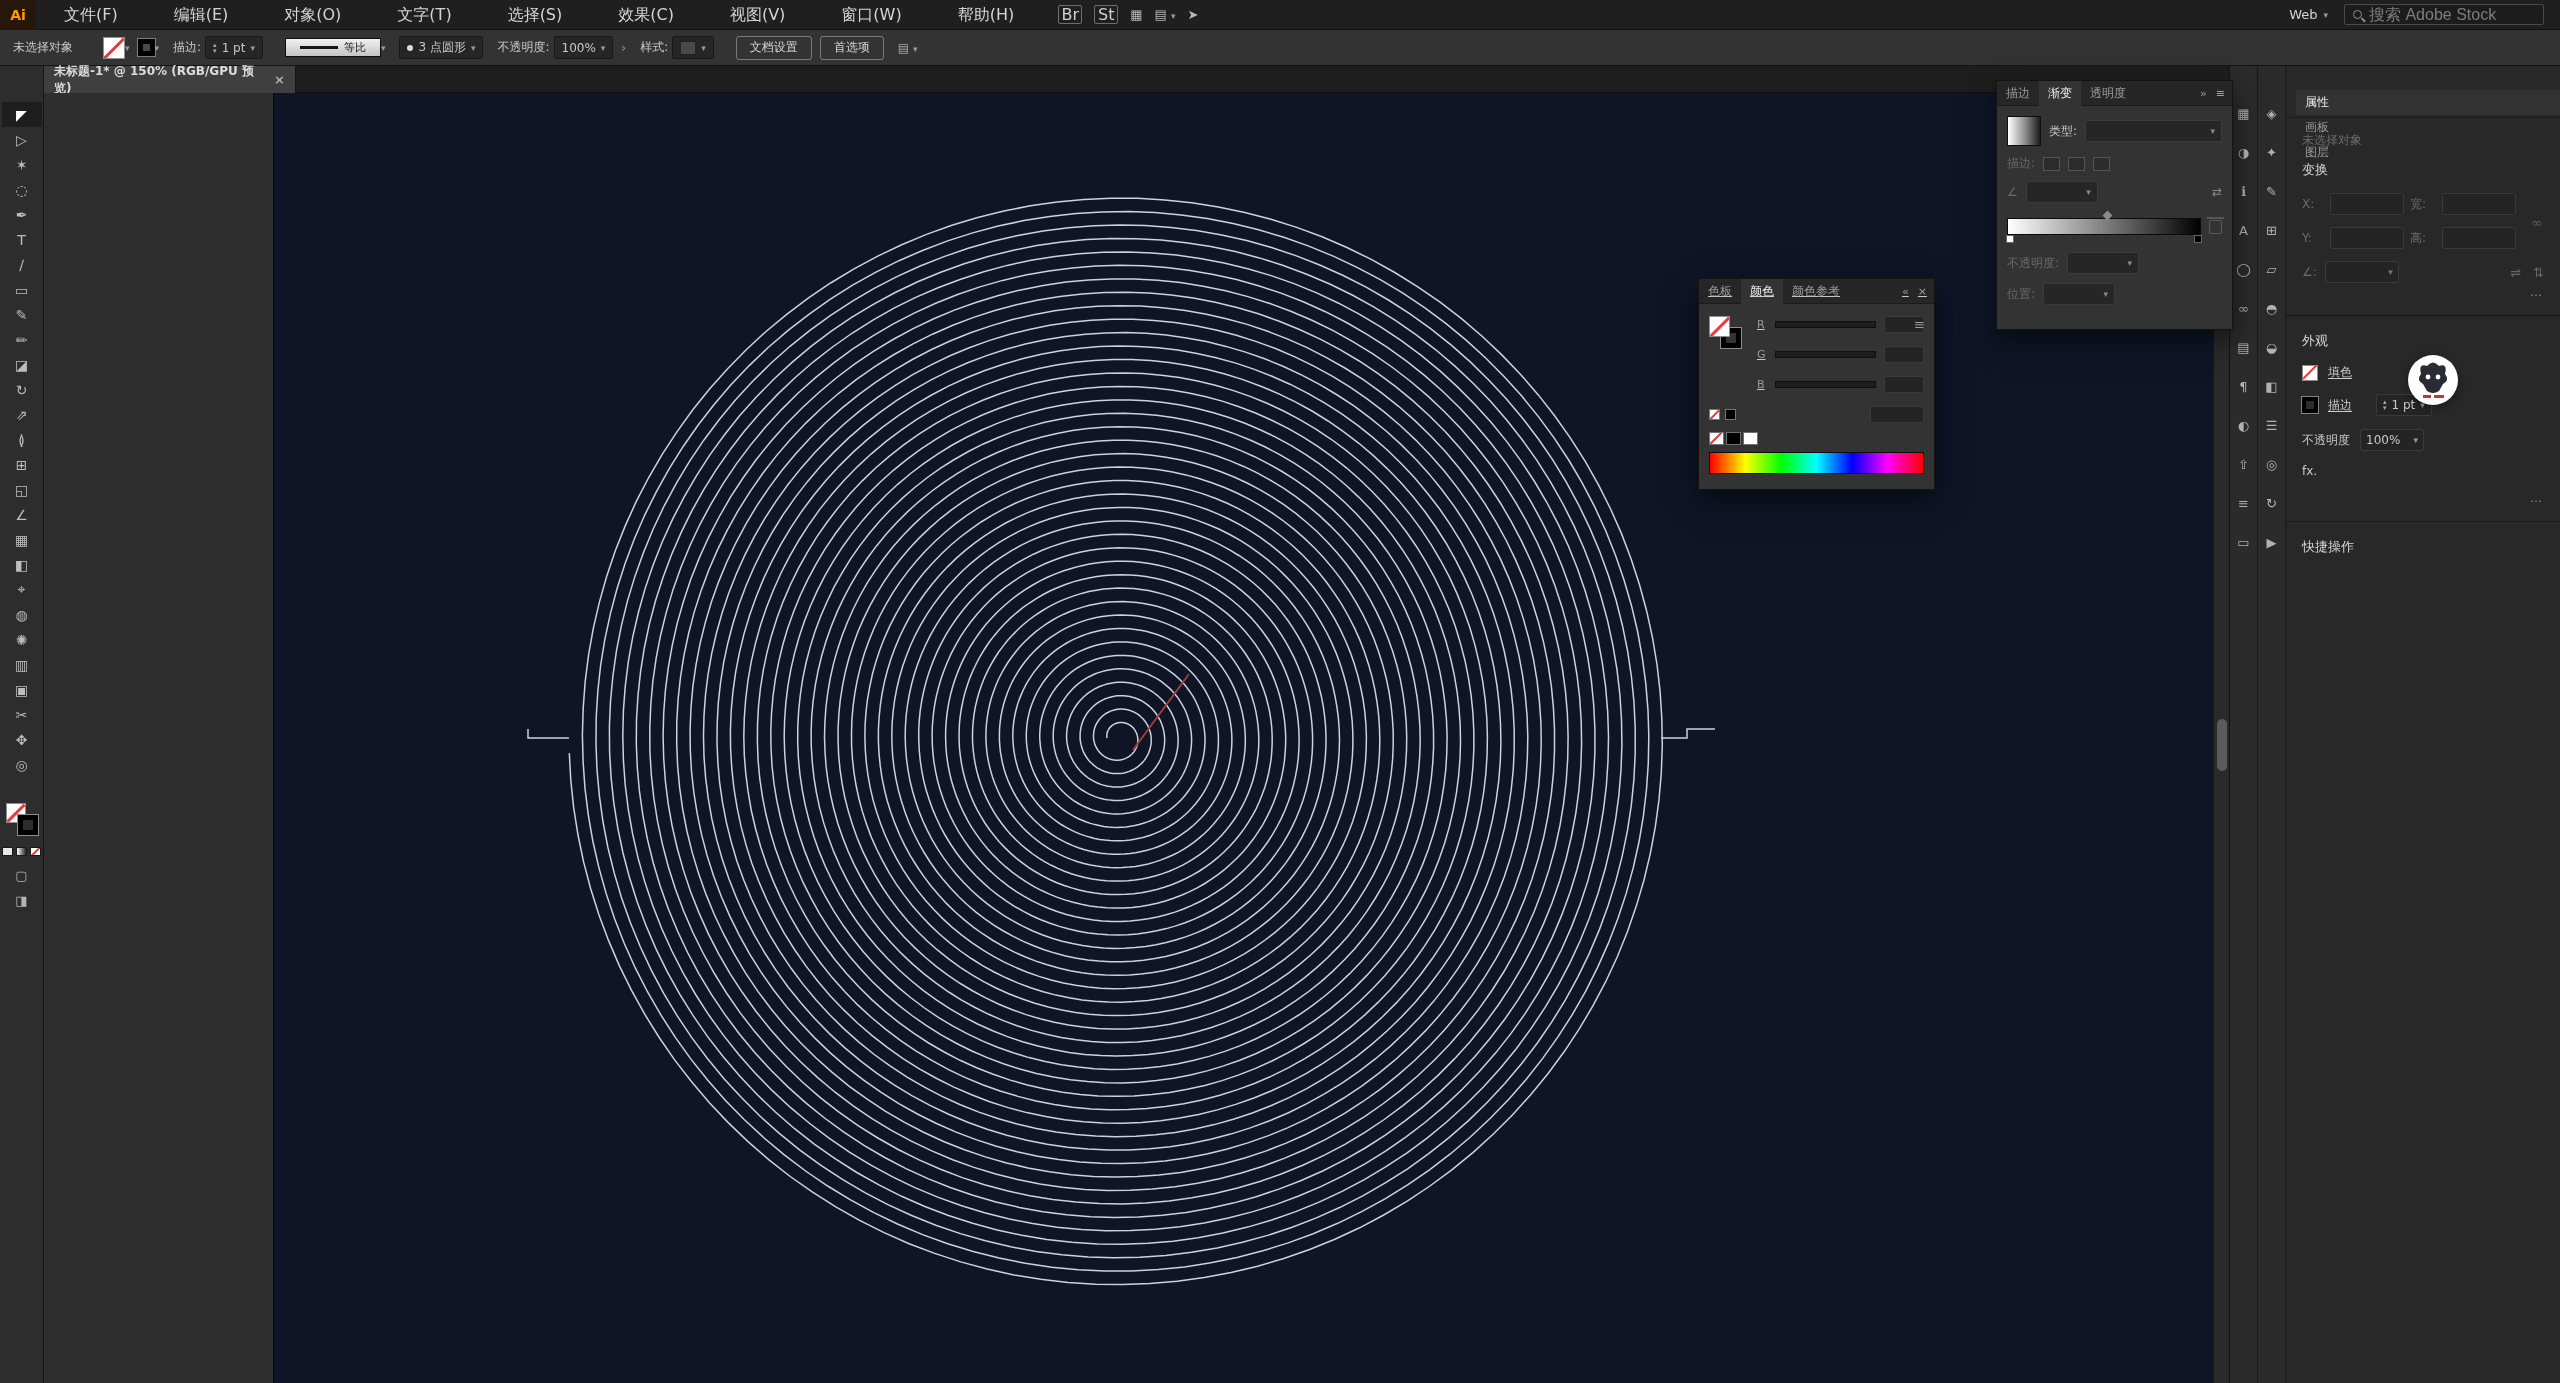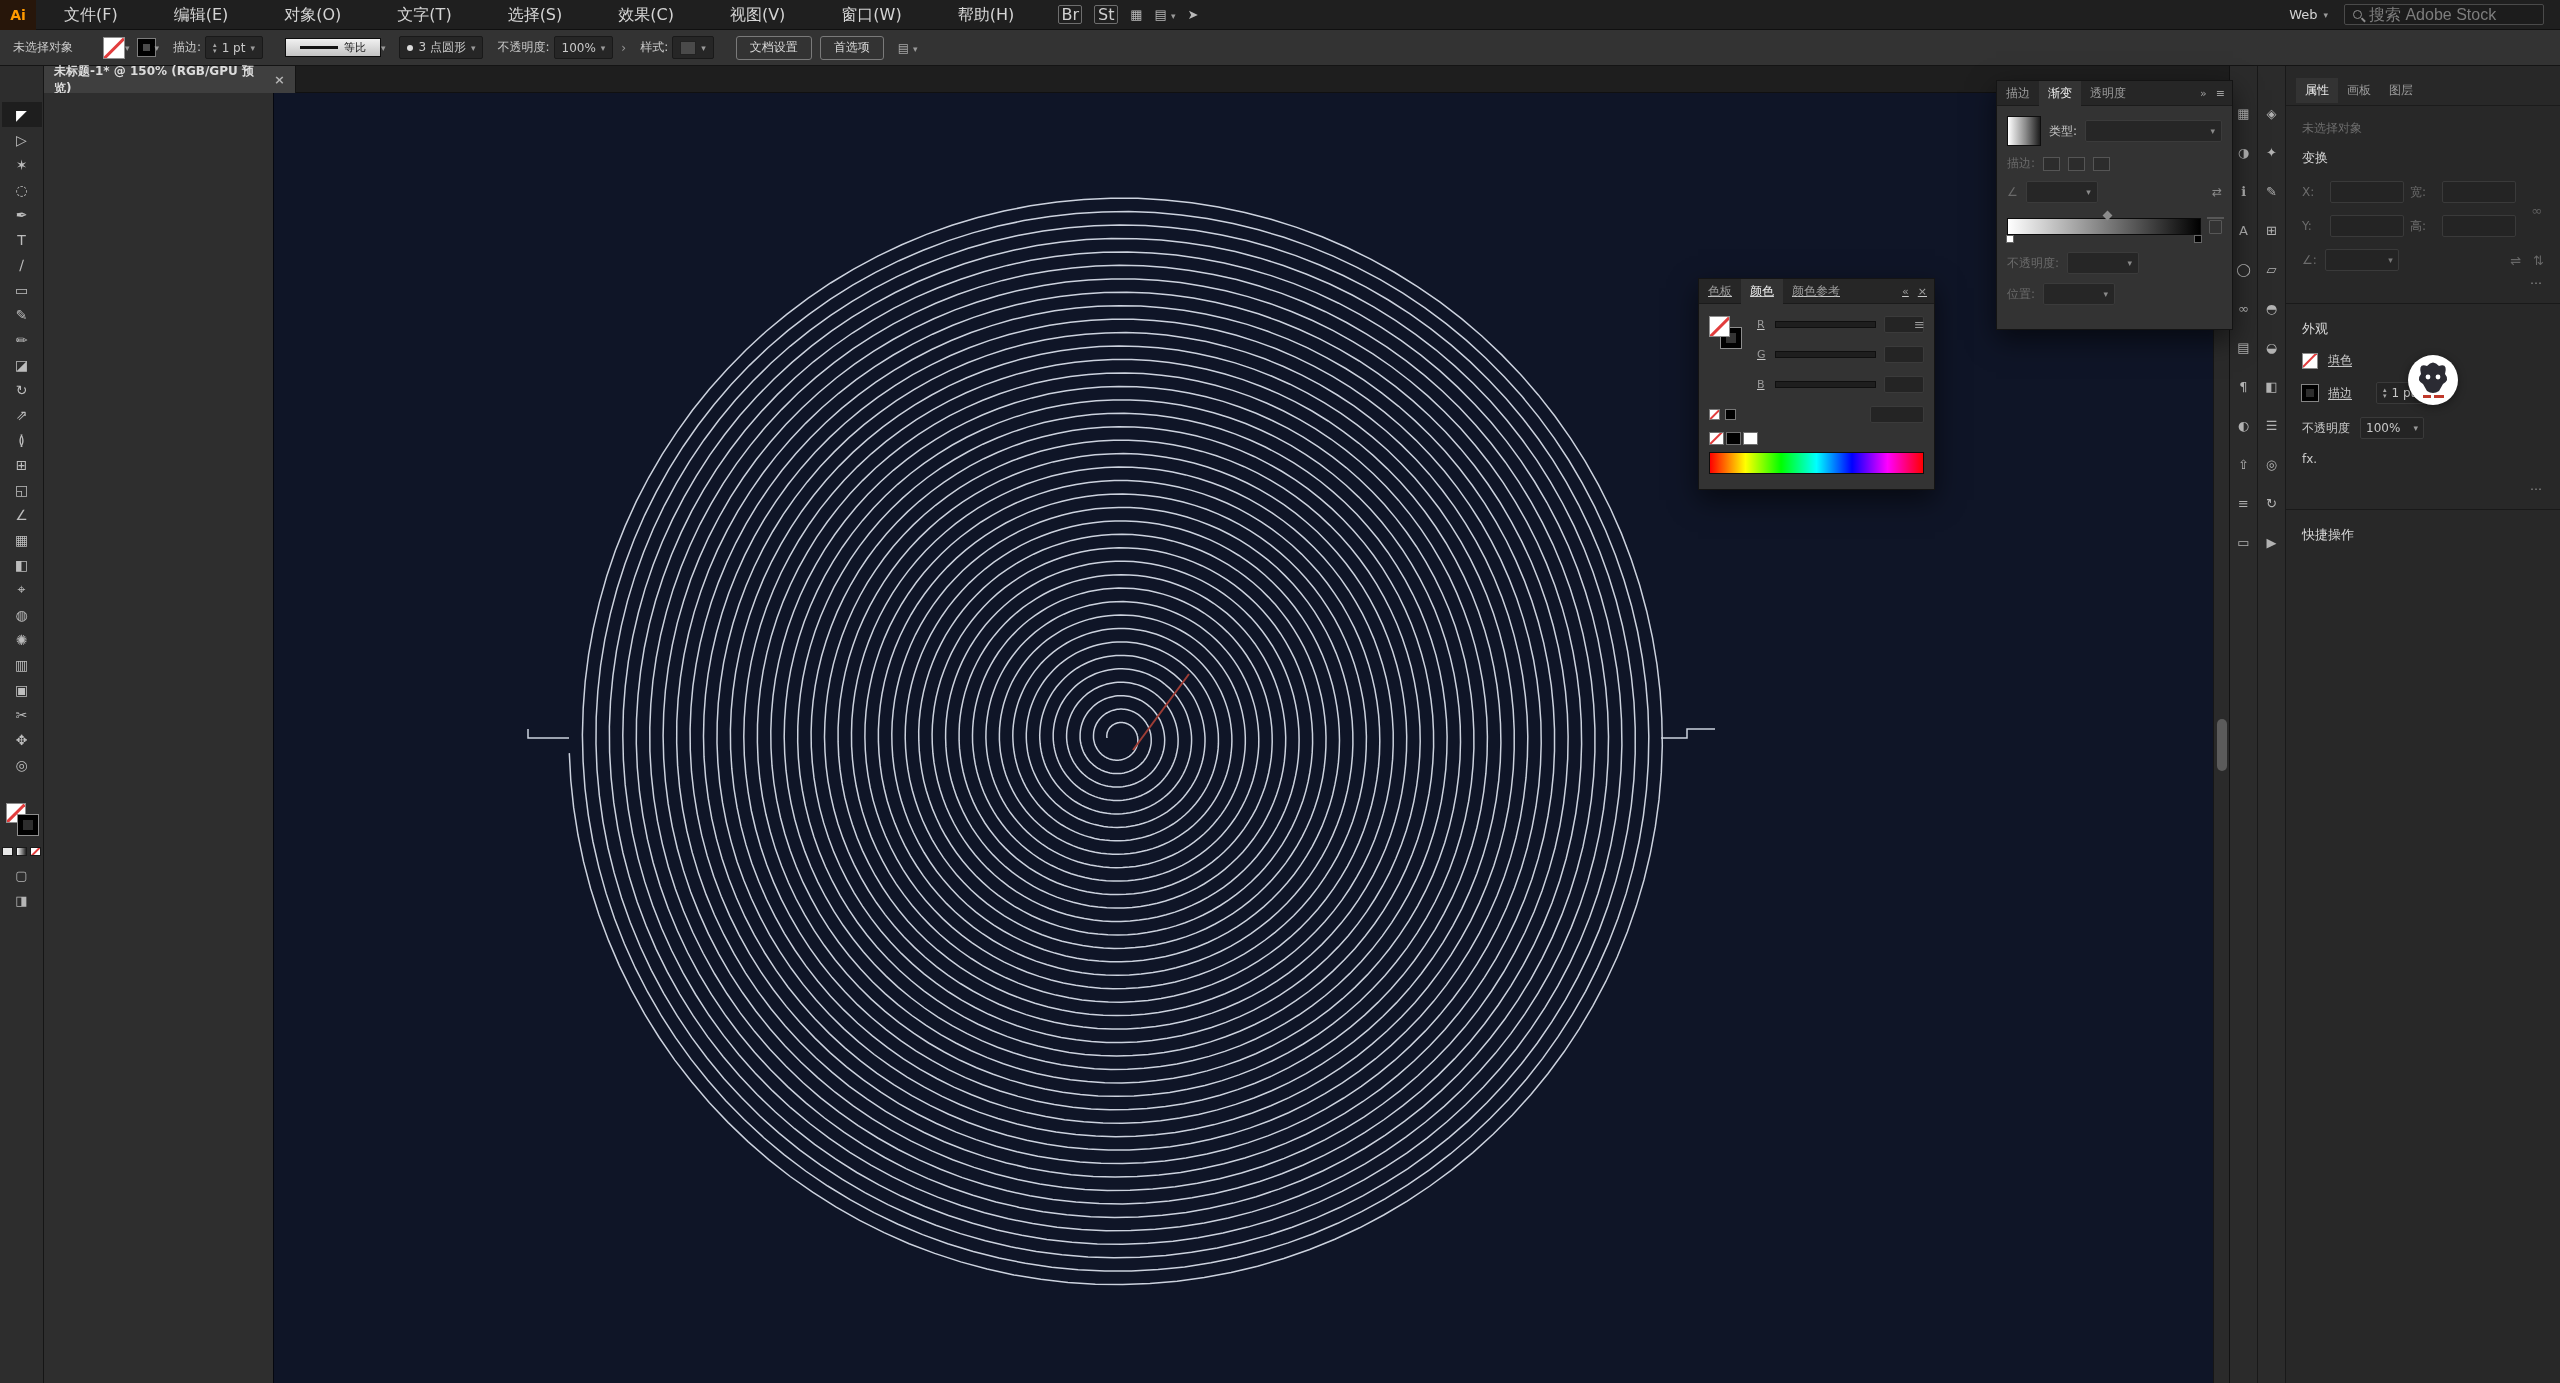--- a/index.html
+++ b/index.html
@@ -108,21 +108,21 @@
   .cpsw.none{background:#fff;position:relative;overflow:hidden;}
   .cpsw.none::after{content:"";position:absolute;left:-20%;top:40%;width:140%;height:1.5px;background:#e23d3d;transform:rotate(-45deg);}
   .cpsw.black{background:#000;} .cpsw.white{background:#fff;}
   .spectrum{margin-top:7px;height:22px;border:1px solid #0e0e0e;}
 
   
   .dock{position:absolute;left:2229px;top:66px;width:331px;height:1317px;background:#262626;border-left:1px solid #121212;display:flex;}
   .strip{width:39px;background:#2b2b2b;border-right:1px solid #191919;display:flex;flex-direction:column;align-items:center;padding-top:36px;gap:17px;}
   .dicon{width:26px;height:22px;display:flex;align-items:center;justify-content:center;color:#b2b2b2;font-size:13px;}
   .props{flex:1;background:#282828;display:flex;flex-direction:column;}
-  .ptabs{height:28px;margin-top:12px;display:flex;padding-left:10px;border-bottom:1px solid #1b1b1b;}
+  .ptabs{height:28px;margin-top:24px;display:flex;padding-left:10px;border-bottom:1px solid #1b1b1b;flex-direction:column;}
   .props-body{padding:14px 16px;font-size:12px;color:#c9c9c9;}
   .dim{color:#6c6c6c;}
   .section-title{font-size:13px;color:#d8d8d8;margin:12px 0 14px;}
   .divider{height:1px;background:#191919;margin:16px -16px;}
   .pp-grid{display:grid;grid-template-columns:22px 74px 26px 74px;gap:12px 6px;align-items:center;position:relative;padding-right:28px;}
   .field{height:22px;background:#242424;border:1px solid #3a3a3a;border-radius:2px;}
   .link-icon{position:absolute;right:2px;top:22px;color:#5f5f5f;font-size:13px;}
   .angle-row{display:flex;align-items:center;gap:8px;margin-top:12px;}
   .combo{height:22px;min-width:74px;background:#242424;border:1px solid #3a3a3a;border-radius:2px;display:flex;align-items:center;justify-content:flex-end;padding:0 5px;color:#777;font-size:9px;}
   .flips{margin-left:auto;display:flex;gap:12px;color:#676767;font-size:13px;}

